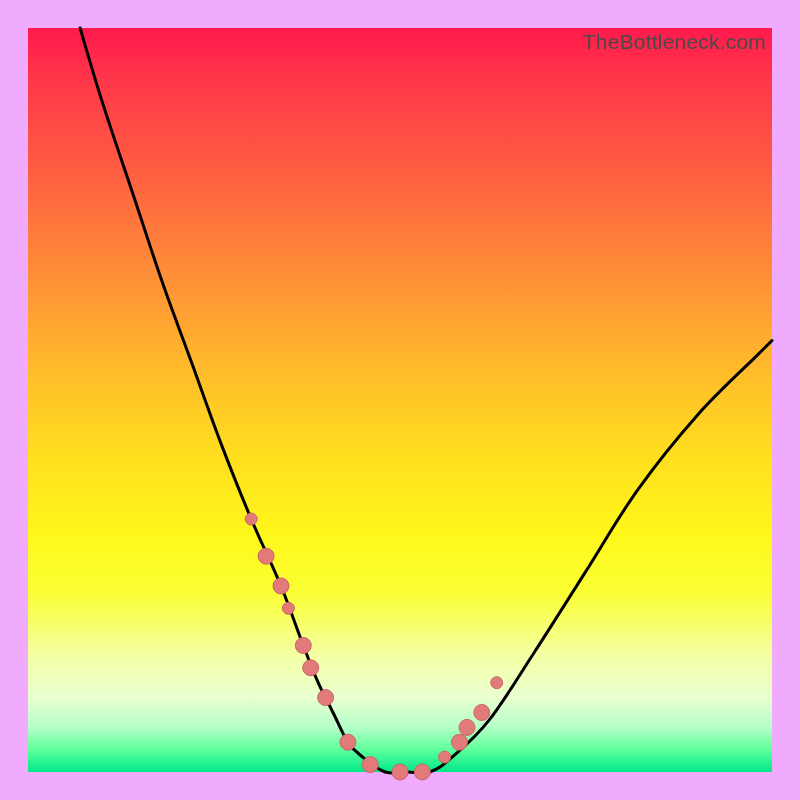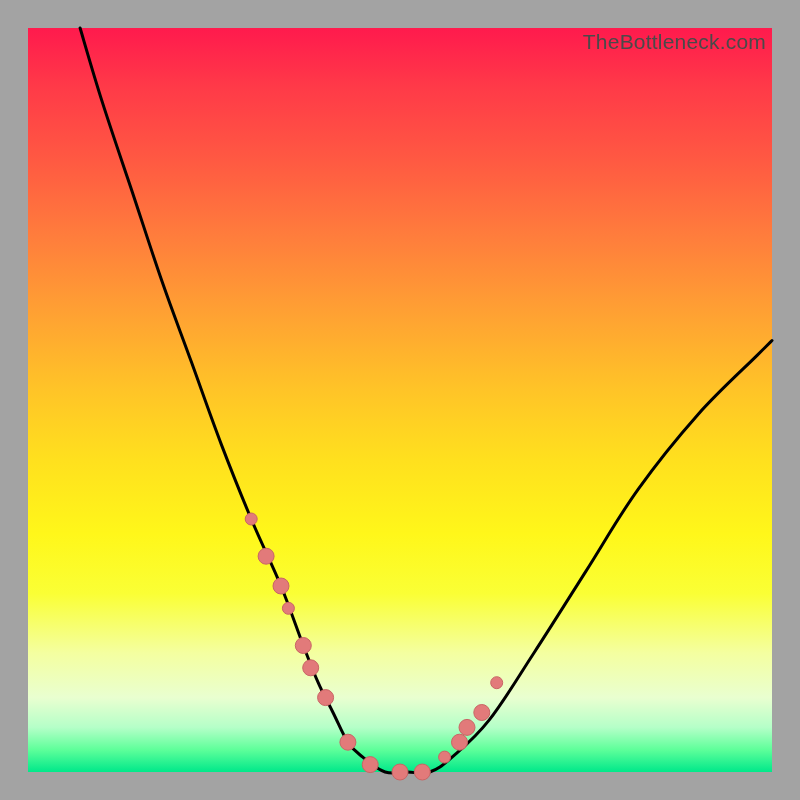--- a/index.html
+++ b/index.html
@@ -1,21 +1,21 @@
 <!DOCTYPE html>
 <html><head>
 <meta charset="utf-8">
 <style>
   * { margin: 0; padding: 0; box-sizing: border-box; }
   html, body { width: 800px; height: 800px; background: #000; overflow: hidden; }
   .frame {
     position: absolute;
     top: 0; left: 0;
     width: 800px; height: 800px;
-    background: #a3a3a3;
+    background: #f0abfc;
   }
   .plot-area {
     position: absolute;
     top: 28px;
     left: 28px;
     width: 744px;
     height: 744px;
     background: linear-gradient(to bottom,
       #ff1a4d 0%,
       #ff3a48 8%,

